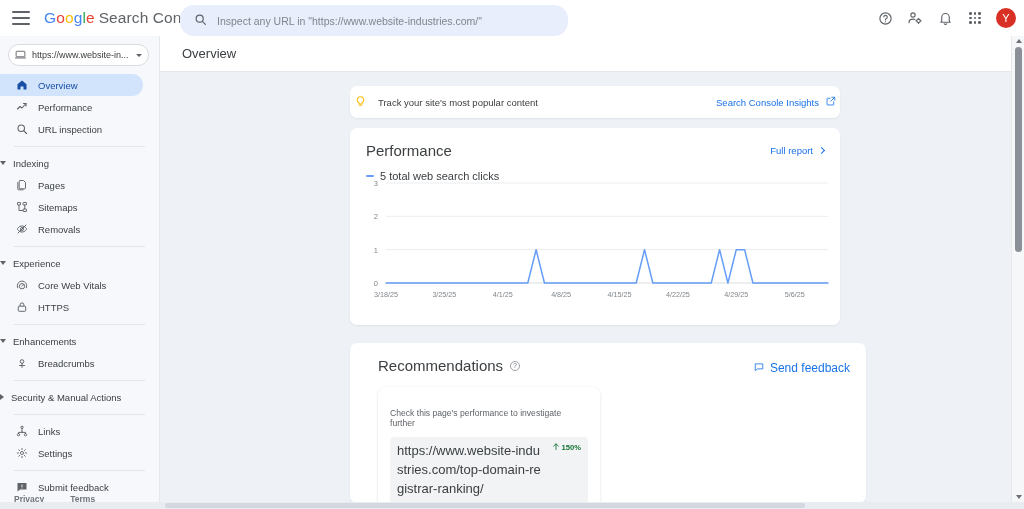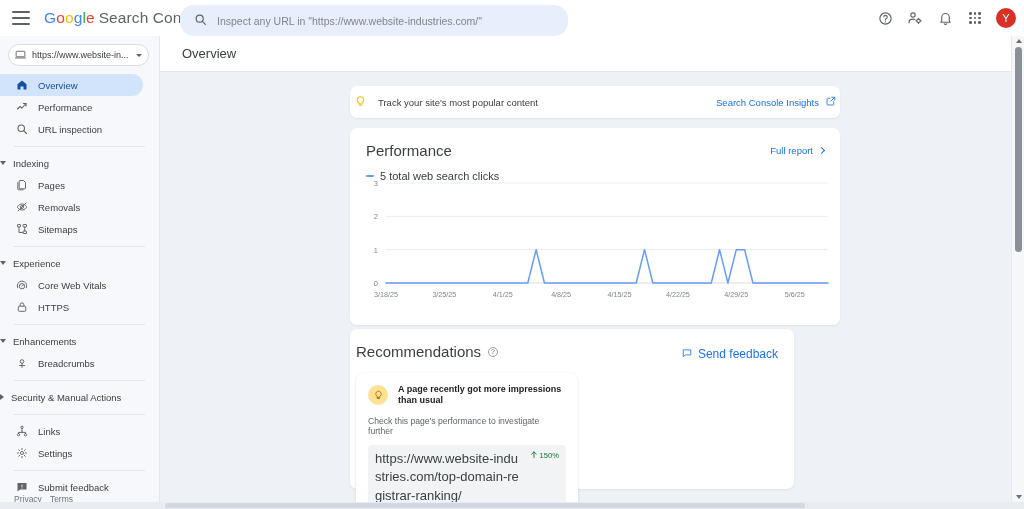--- a/index.html
+++ b/index.html
@@ -68,21 +68,21 @@
 
   .nav-group {
     height: 22px; display: flex; align-items: center; cursor: pointer;
     font-size: 9.5px; color: #3c4043;
   }
   .nav-group .tri { width: 0; height: 0; margin-right: 7px; }
   .tri.down { border-left: 3.4px solid transparent; border-right: 3.4px solid transparent; border-top: 4px solid #5f6368; }
   .tri.right { border-top: 3.4px solid transparent; border-bottom: 3.4px solid transparent; border-left: 4px solid #5f6368; }
   .divider { height: 1px; background: #e2e5ea; margin: 6px 14px 5px 14px; }
 
-  .footer-links { position: absolute; bottom: 5px; left: 14px; display: flex; gap: 8px; }
+  .footer-links { position: absolute; bottom: 5px; left: 14px; display: flex; gap: 26px; font-weight: bold; }
   .footer-links a { font-size: 8.5px; color: #70757a; text-decoration: none; cursor: pointer; }
 
   
   .main { position: absolute; left: 160px; top: 36px; width: 864px; height: 473px;
     background: #eef1f6; overflow: hidden; }
   .page-head { height: 36px; background: #fff; display: flex; align-items: center;
     padding-left: 22px; border-bottom: 1px solid #e4e7ec; }
   .page-title { font-size: 13px; color: #3c4043; }
 
   .content { padding: 14px 25px 0 22px; height: 437px; position: relative; }
@@ -104,38 +104,38 @@
   .chev-r { width: 5px; height: 5px; border-top: 1.3px solid #1a73e8; border-right: 1.3px solid #1a73e8;
     transform: rotate(45deg); }
 
   .legend { display: flex; align-items: center; margin-top: 11px; }
   .legend .dash { width: 8px; height: 2px; background: #669df6; margin-right: 6px; border-radius: 1px; }
   .legend .lbl { font-size: 11px; color: #3c4043; }
 
   .chart-wrap { position: absolute; left: 10px; top: 47px; width: 472px; height: 130px; }
 
   
-  .rec-card { margin-left: 168px; margin-top: 4px; width: 444px; height: 160px; padding: 14px 16px 0 6px; position: relative; }
+  .rec-card { margin-left: 168px; margin-top: 18px; width: 516px; height: 160px; padding: 14px 16px 0 28px; position: relative; }
   .rec-head { display: flex; align-items: center; gap: 7px; }
   .help-circ { width: 10px; height: 10px; border-radius: 50%; border: 1px solid #9aa0a6;
     font-size: 7px; color: #70757a; display: flex; align-items: center; justify-content: center; cursor: pointer; }
   .send-feedback { position: absolute; right: 16px; top: 18px; font-size: 12px; color: #1a73e8;
     cursor: pointer; display: flex; align-items: center; gap: 6px; }
 
   .rec-item { margin-top: 13px; width: 222px; border-radius: 8px; background: #fff;
     box-shadow: 0 1px 3px rgba(60,64,67,.16); padding: 11px 12px 10px 12px; }
   .rec-item-head { display: flex; align-items: center; gap: 10px; }
   .bulb-badge { width: 20px; height: 20px; border-radius: 50%; background: #fde293;
     display: flex; align-items: center; justify-content: center; flex: 0 0 20px; }
   .rec-item-title { font-size: 9px; color: #202124; font-weight: 700; line-height: 1.2; }
   .rec-sub { font-size: 8.6px; color: #5f6368; margin-top: 10px; }
   .url-chip { margin-top: 9px; background: #f1f3f4; border-radius: 4px; padding: 5px 7px;
     display: flex; align-items: flex-start; gap: 7px; }
   .url-text { font-size: 13px; color: #3c4043; line-height: 1.45; flex: 1; word-break: break-all; }
-  .delta { font-size: 7.6px; color: #137333; display: flex; align-items: center; gap: 2px; white-space: nowrap; }
+  .delta { font-size: 7.6px; color: #137333; display: flex; align-items: center; gap: 2px; white-space: nowrap; font-weight: bold; }
   .rec-foot { margin-top: 11px; display: flex; align-items: center; }
   .rec-link { font-size: 8.8px; color: #1a73e8; cursor: pointer; flex: 1; }
   .thumbs { display: flex; gap: 16px; padding-right: 4px; }
   .thumb { cursor: pointer; }
 
   
   .vscroll { position: absolute; right: 0; top: 36px; width: 13px; height: 466px;
     background: #f6f7f9; border-left: 1px solid #e6e8ec; z-index: 30; }
   .vscroll .thumb-v { position: absolute; left: 3px; top: 11px; width: 7px; height: 205px;
     background: #8a8f98; border-radius: 4px; cursor: pointer; }
@@ -265,37 +265,37 @@
         <svg width="12" height="12" viewBox="0 0 24 24" fill="none" stroke="#5f6368" stroke-width="1.9">
           <path d="M8 3h7l4 4v11a1.6 1.6 0 0 1-1.6 1.6H8A1.6 1.6 0 0 1 6.4 18V4.6A1.6 1.6 0 0 1 8 3z"></path>
           <path d="M3.6 7v13a1.6 1.6 0 0 0 1.6 1.6h9" stroke-linecap="round"></path>
         </svg>
       </span>
       <span class="nav-label">Pages</span>
     </div>
     <div class="nav-item">
       <span class="ico">
         <svg width="12" height="12" viewBox="0 0 24 24" fill="none" stroke="#5f6368" stroke-width="1.9">
-          <path d="M2.5 12S6 5.8 12 5.8 21.5 12 21.5 12 18 18.2 12 18.2 2.5 12 2.5 12z"></path>
-          <circle cx="12" cy="12" r="3"></circle>
-            <line x1="4" y1="20" x2="20" y2="4" stroke-linecap="round"></line>
-        </svg>
-      </span>
-      <span class="nav-label">Removals</span>
-    </div>
-    <div class="nav-item">
-      <span class="ico">
-        <svg width="12" height="12" viewBox="0 0 24 24" fill="none" stroke="#5f6368" stroke-width="1.9">
           <rect x="3" y="3" width="6" height="5" rx="1"></rect>
             <rect x="14" y="3" width="7" height="5" rx="1"></rect>
           <rect x="14" y="16" width="7" height="5" rx="1"></rect>
           <path d="M6 8v11h8M17.5 8v8" stroke-linecap="round"></path>
         </svg>
       </span>
       <span class="nav-label">Sitemaps</span>
+    </div>
+    <div class="nav-item">
+      <span class="ico">
+        <svg width="12" height="12" viewBox="0 0 24 24" fill="none" stroke="#5f6368" stroke-width="1.9">
+          <path d="M2.5 12S6 5.8 12 5.8 21.5 12 21.5 12 18 18.2 12 18.2 2.5 12 2.5 12z"></path>
+          <circle cx="12" cy="12" r="3"></circle>
+            <line x1="4" y1="20" x2="20" y2="4" stroke-linecap="round"></line>
+        </svg>
+      </span>
+      <span class="nav-label">Removals</span>
     </div>
 
     <div class="divider"></div>
 
     <div class="nav-group">
       <span class="tri down"></span>
       <span>Experience</span>
     </div>
     <div class="nav-item">
       <span class="ico">
@@ -461,29 +461,20 @@
         <div class="send-feedback">
           <span>
             <svg width="10" height="10" viewBox="0 0 24 24" fill="none" stroke="#1a73e8" stroke-width="2">
               <path d="M3 4.5h18v12H8.5L3 20.5z" stroke-linejoin="round"></path>
             </svg>
           </span>
           <span>Send feedback</span>
         </div>
 
         <div class="rec-item">
-          <div class="rec-item-head">
-            <span class="bulb-badge">
-              <svg width="11" height="11" viewBox="0 0 24 24" fill="none" stroke="#b06000" stroke-width="2" stroke-linecap="round">
-                <path d="M9.2 16.2a6 6 0 1 1 5.6 0v2.1H9.2z"></path>
-                  <line x1="9.9" y1="20.8" x2="14.1" y2="20.8"></line>
-              </svg>
-            </span>
-            <span class="rec-item-title">A page recently got more impressions than usual</span>
-          </div>
           <div class="rec-sub">Check this page's performance to investigate further</div>
           <div class="url-chip">
             <span class="url-text">https://www.website-industries.com/top-domain-registrar-ranking/</span>
             <span class="delta">
               <span>
                 <svg width="8" height="9" viewBox="0 0 24 24" fill="none" stroke="#137333" stroke-width="2.6" stroke-linecap="round" stroke-linejoin="round">
                   <line x1="12" y1="21" x2="12" y2="4"></line>
                     <polyline points="5,11 12,4 19,11"></polyline>
                 </svg>
               </span>

